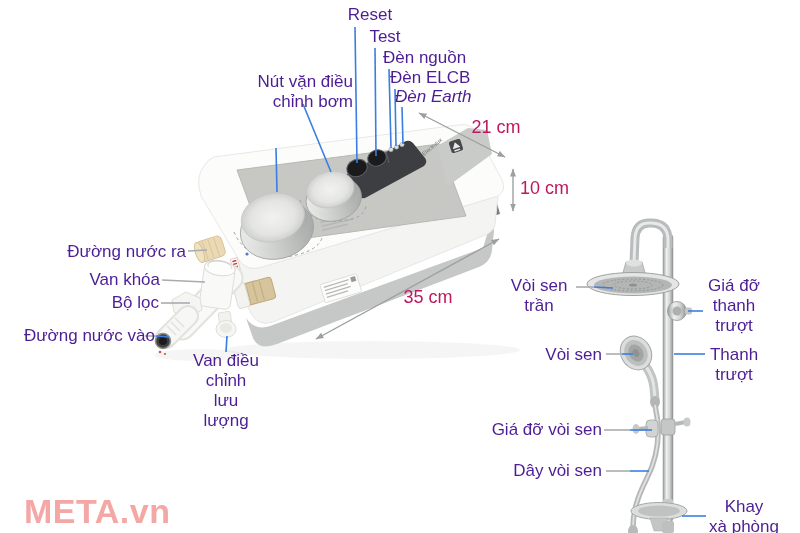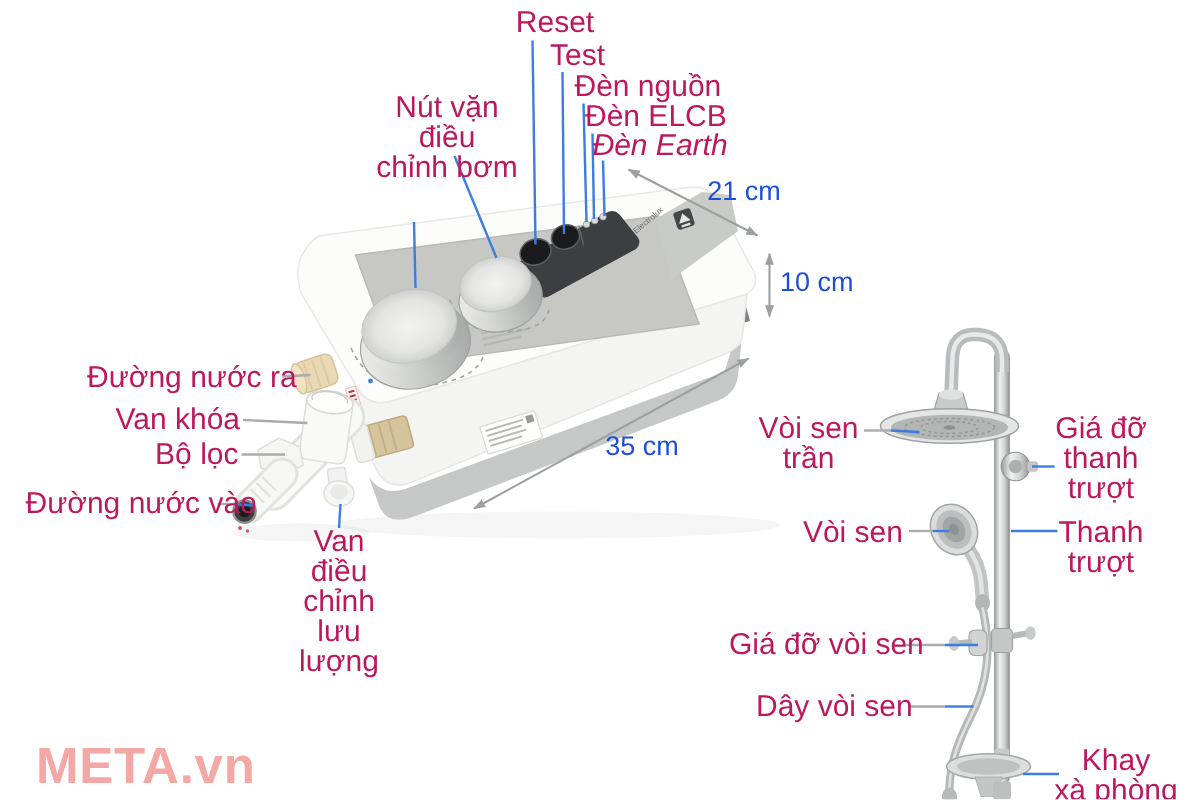--- a/index.html
+++ b/index.html
@@ -1,23 +1,23 @@
 <!DOCTYPE html>
 <html><head>
 <meta charset="utf-8">
 <style>
   html,body{margin:0;padding:0;background:#fff;}
   #stage{position:relative;width:800px;height:533px;background:#ffffff;overflow:hidden;
          font-family:"Liberation Sans","DejaVu Sans",sans-serif;}
   #art{position:absolute;left:0;top:0;}
-  .label{position:absolute;font-size:20px;line-height:20px;color:#be185d;white-space:pre-line;}
+  .label{position:absolute;font-size:17px;line-height:20px;color:#4c1d95;white-space:pre-line;}
   .center{text-align:center;}
   .right{text-align:right;}
   .nowrap{white-space:nowrap;}
-  .dim{position:absolute;font-size:18px;line-height:20px;color:#1d4ed8;}
+  .dim{position:absolute;font-size:18px;line-height:20px;color:#be185d;}
   .watermark{position:absolute;left:24px;top:492px;font-size:34px;font-weight:bold;
              letter-spacing:.5px;color:#f3a8a5;}
 </style>
 </head>
 <body>
 
 <div id="stage">
 
 <svg id="art" width="800" height="533" viewBox="0 0 800 533">
   <defs>
@@ -253,21 +253,21 @@
     <path d="M513,169 L513,211" marker-start="url(#arw)" marker-end="url(#arw)"></path>
     <path d="M316,339 L499,239" marker-start="url(#arw)" marker-end="url(#arw)"></path>
   </g>
 </svg>
 
   <div class="label center" style="left:338px;top:5px;width:64px;">Reset</div>
   <div class="label center" style="left:353px;top:27px;width:64px;">Test</div>
   <div class="label nowrap" style="left:383px;top:48px;">Đèn nguồn</div>
   <div class="label nowrap" style="left:390px;top:68px;">Đèn ELCB</div>
   <div class="label nowrap" style="left:395px;top:87px;font-style:italic;">Đèn Earth</div>
-  <div class="label center" style="left:243px;top:62px;width:110px;">Nút vặn điều
+  <div class="label center" style="left:243px;top:72px;width:110px;text-align:right;">Nút vặn điều
 chỉnh bơm</div>
   <div class="label right nowrap" style="left:58px;top:242px;width:128px;">Đường nước ra</div>
   <div class="label right nowrap" style="left:56px;top:270px;width:104px;">Van khóa</div>
   <div class="label right nowrap" style="left:55px;top:293px;width:104px;">Bộ lọc</div>
   <div class="label right nowrap" style="left:6px;top:326px;width:138px;margin-left:11px;">Đường nước vào</div>
   <div class="label center" style="left:189px;top:351px;width:74px;">Van điều
 chỉnh
 lưu lượng</div>
 
   <div class="dim center" style="left:464px;top:117px;width:64px;">21 cm</div>

